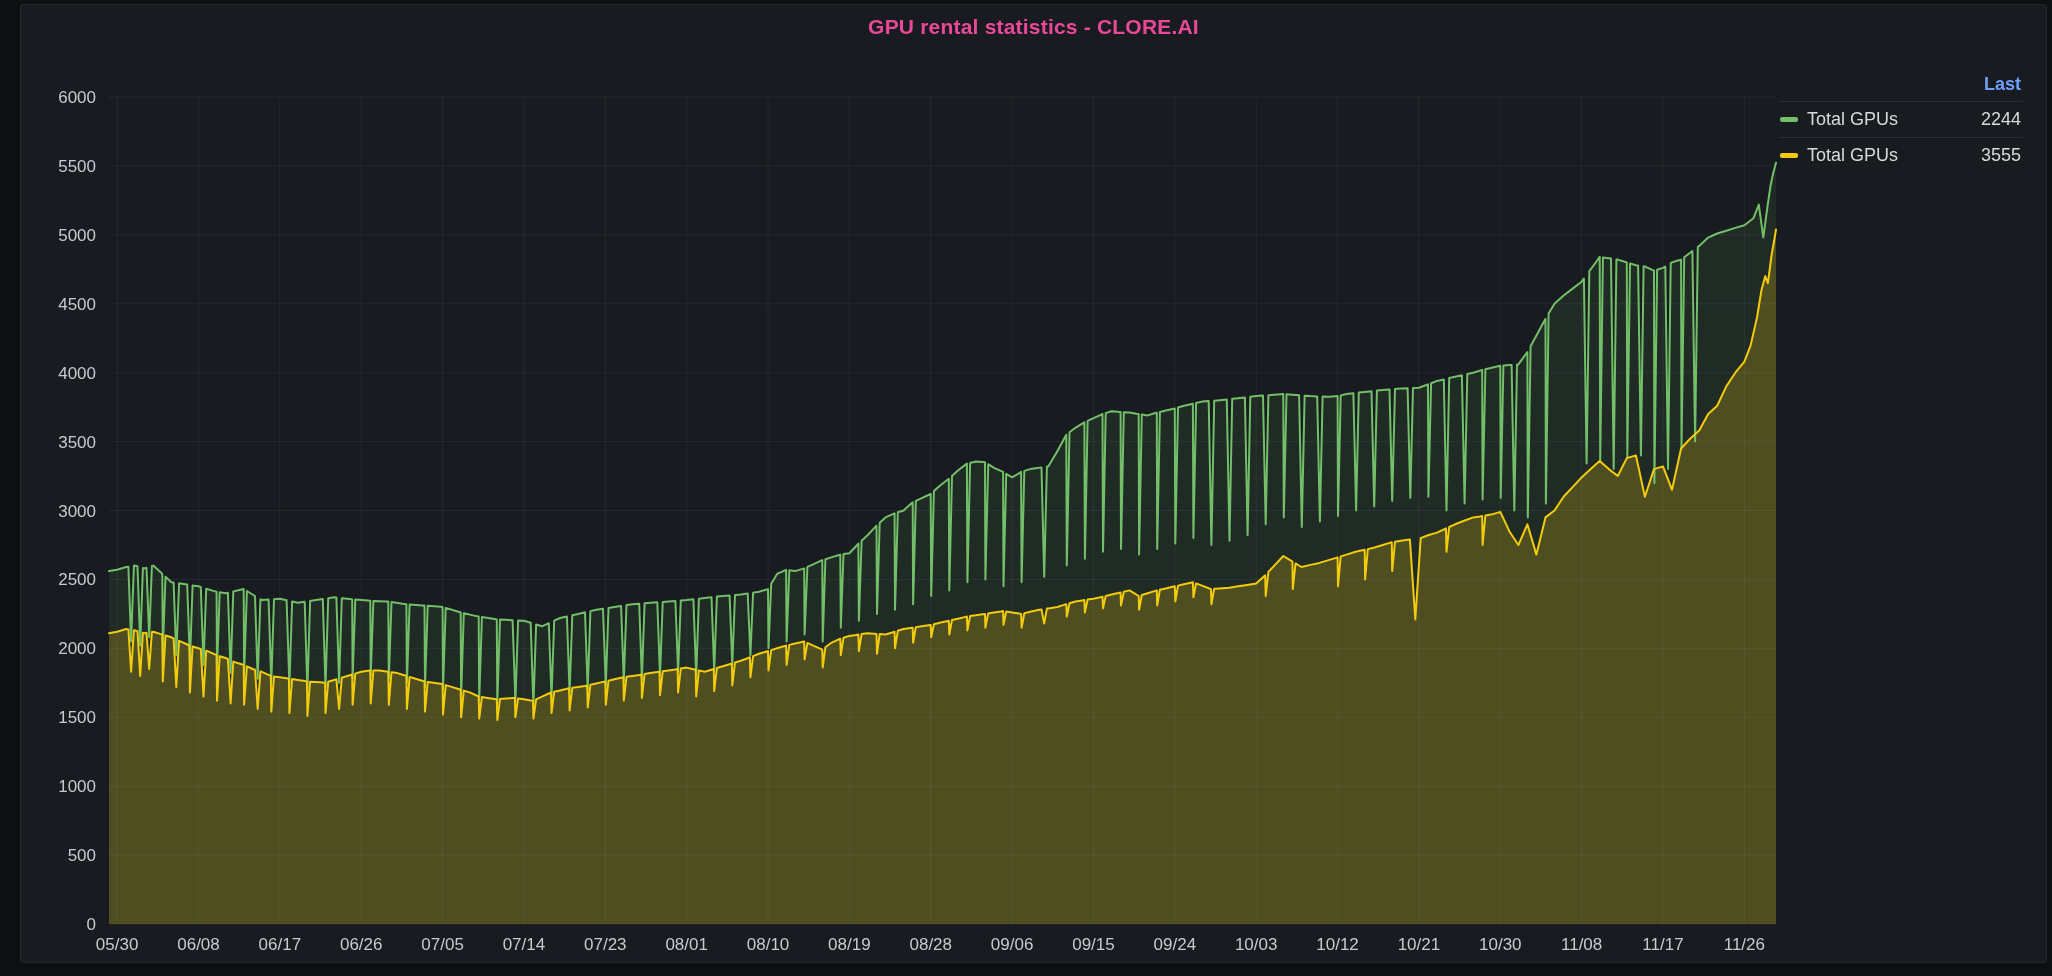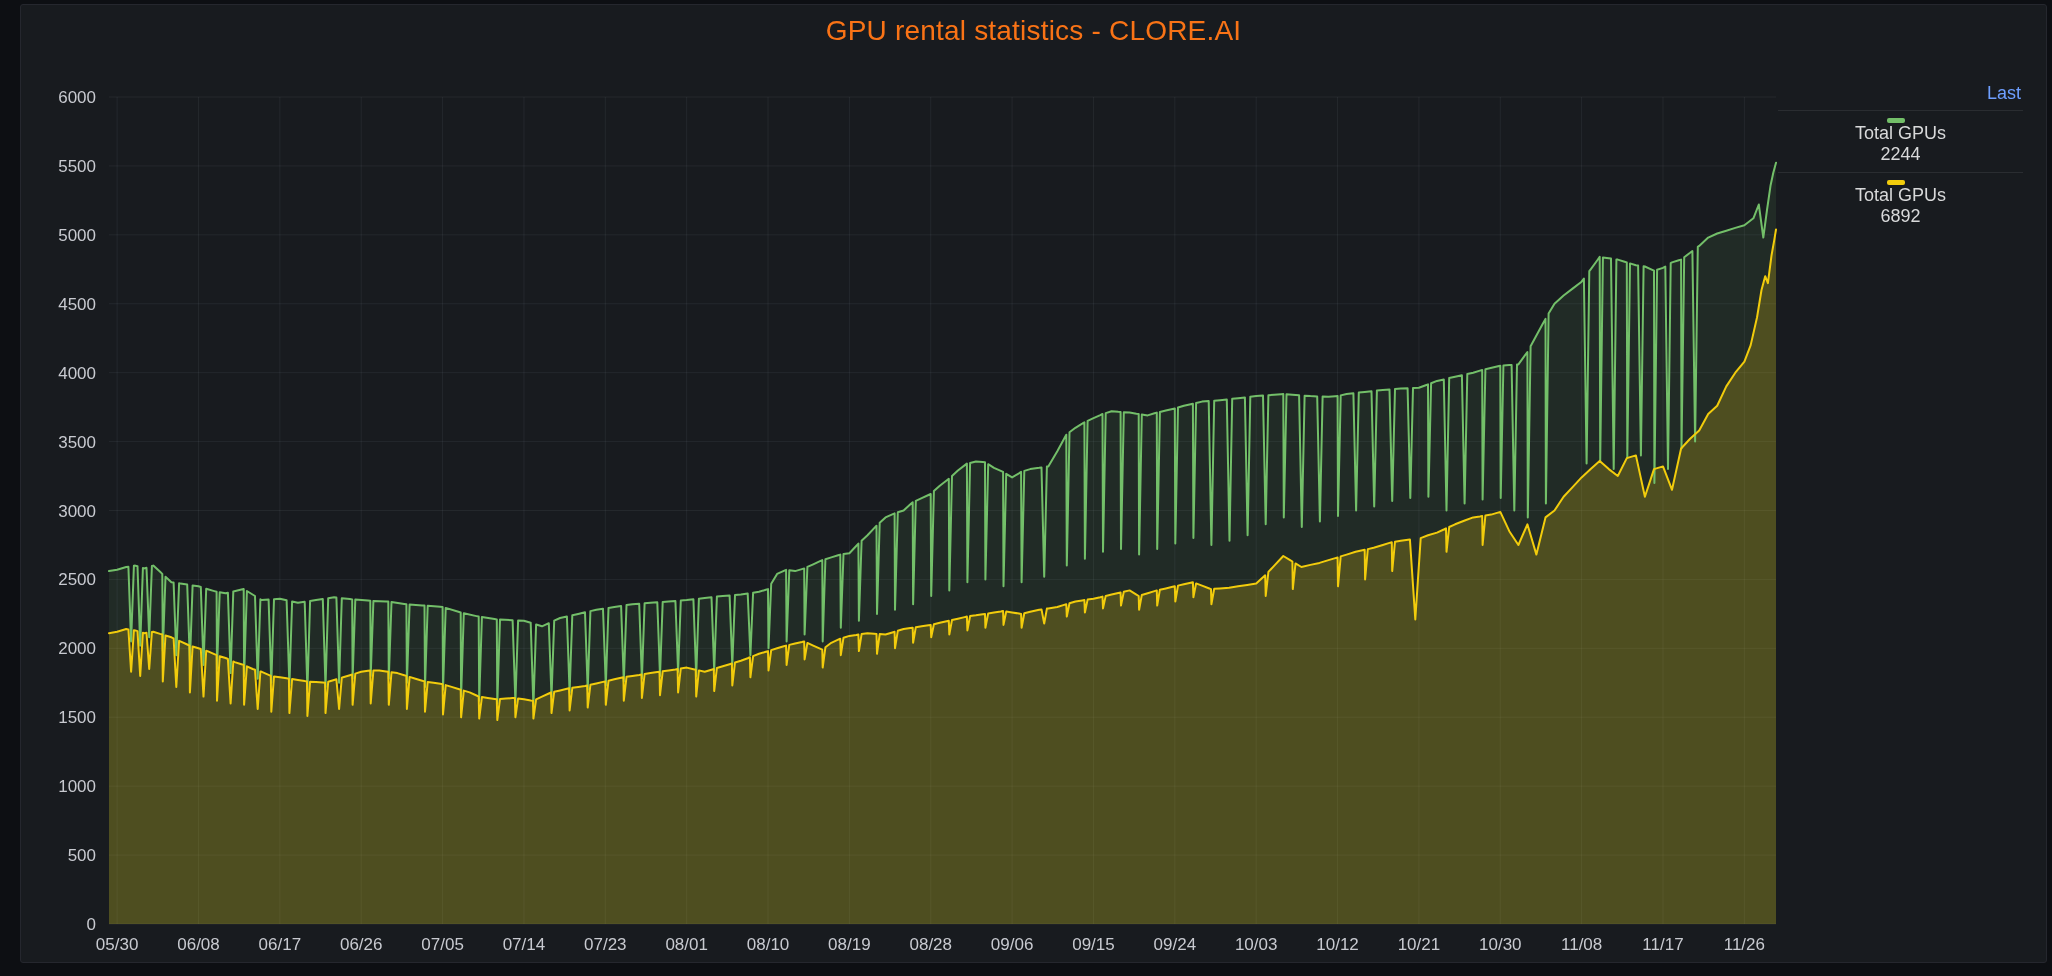--- a/index.html
+++ b/index.html
@@ -1,27 +1,27 @@
 <!DOCTYPE html>
 <html><head>
 <meta charset="utf-8">
 <style>
   html,body{margin:0;padding:0;background:#0d0f13;}
   .page{position:relative;width:2052px;height:976px;background:#0d0f13;
         font-family:"Liberation Sans",sans-serif;overflow:hidden;}
   .panel{position:absolute;left:20px;top:4px;width:2025px;height:957px;
          background:#181b1f;border:1px solid #25272e;border-radius:3px;}
   .panel-title{position:absolute;left:0;top:10px;width:100%;text-align:center;
-         color:#f97316;font-size:28px;font-weight:400;letter-spacing:.2px;cursor:pointer;}
+         color:#ec4899;font-size:21px;font-weight:700;letter-spacing:.2px;cursor:pointer;}
   .chart-svg{position:absolute;left:0;top:0;}
   .legend{position:absolute;left:1757px;top:66px;width:245px;color:#d8d9da;font-size:18px;}
   .legend-header{display:flex;justify-content:flex-end;padding:3px 2px 6px 2px;}
-  .legend-header .last{color:#6e9fff;font-weight:400;cursor:pointer;margin-top:9px;}
+  .legend-header .last{color:#6e9fff;font-weight:700;cursor:pointer;}
   .legend-row{display:flex;align-items:center;padding:7px 2px;
-              border-top:1px solid rgba(204,204,220,0.10);cursor:pointer;flex-direction:column;}
+              border-top:1px solid rgba(204,204,220,0.10);cursor:pointer;}
   .swatch{width:18px;height:5px;border-radius:2px;margin-right:9px;flex:0 0 auto;}
   .legend-label{flex:1 1 auto;white-space:nowrap;}
   .legend-value{flex:0 0 auto;text-align:right;}
 </style>
 </head>
 <body>
 
 <div class="page">
   <div class="panel">
     <div class="panel-title">GPU rental statistics - CLORE.AI</div>
@@ -106,17 +106,17 @@
         <span class="last">Last</span>
       </div>
       <div class="legend-row">
         <span class="swatch" id="swatch-0" style="background: rgb(115, 191, 105);"></span>
         <span class="legend-label">Total GPUs</span>
         <span class="legend-value">2244</span>
       </div>
       <div class="legend-row">
         <span class="swatch" id="swatch-1" style="background: rgb(242, 204, 12);"></span>
         <span class="legend-label">Total GPUs</span>
-        <span class="legend-value">6892</span>
+        <span class="legend-value">3555</span>
       </div>
     </div>
   </div>
 </div>
 
 </body></html>

